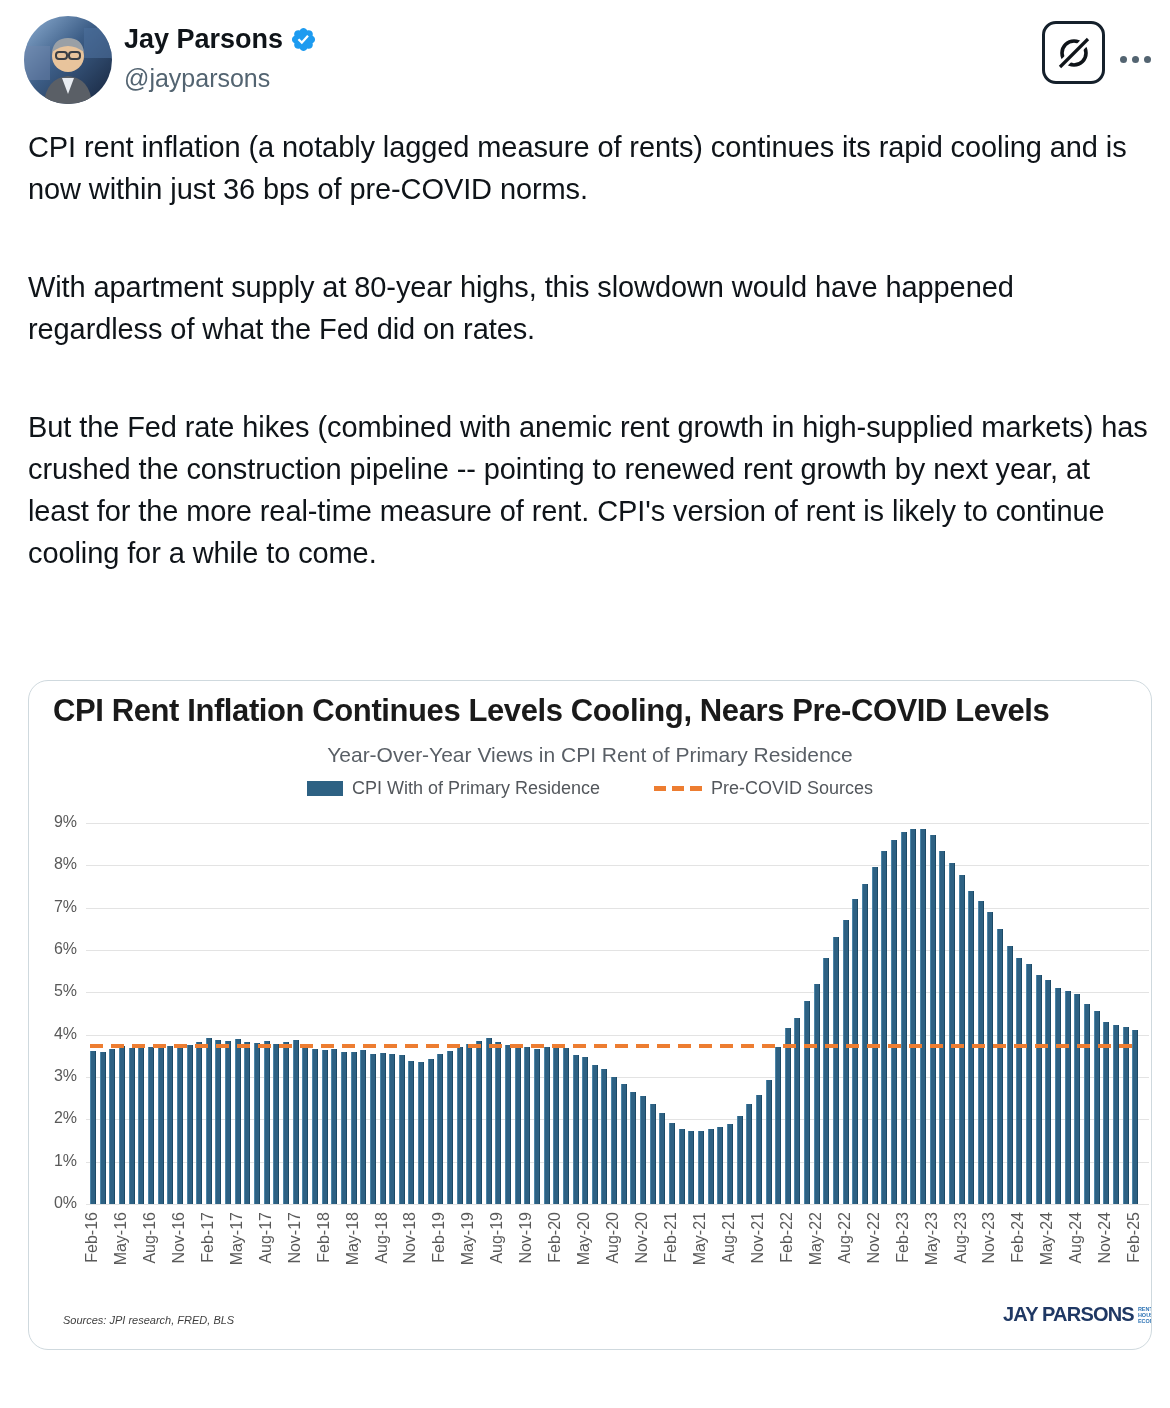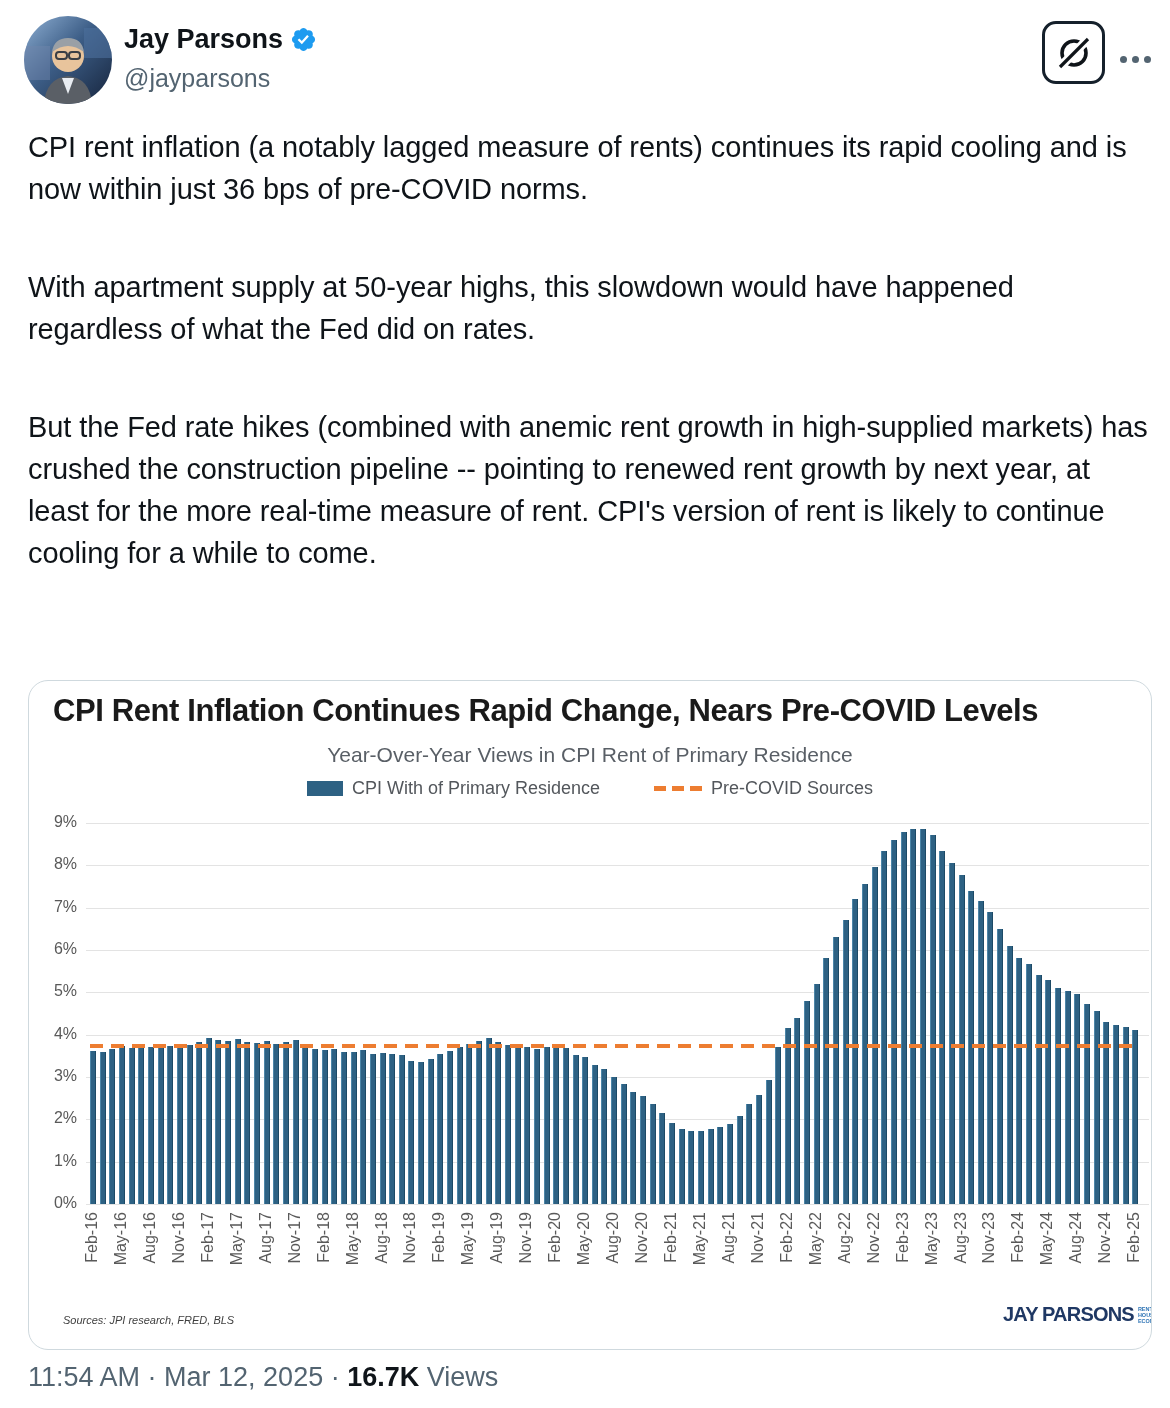--- a/index.html
+++ b/index.html
@@ -92,26 +92,26 @@
     </svg>
   </div>
   <div class="abs more-btn">
     <i></i>
       <i></i>
       <i></i>
   </div>
 
   <div class="abs tweet-text">
     <p>CPI rent inflation (a notably lagged measure of rents) continues its rapid cooling and is now within just 36 bps of pre-COVID norms.</p>
-    <p>With apartment supply at 50-year highs, this slowdown would have happened regardless of what the Fed did on rates.</p>
+    <p>With apartment supply at 80-year highs, this slowdown would have happened regardless of what the Fed did on rates.</p>
     <p>But the Fed rate hikes (combined with anemic rent growth in high-supplied markets) has crushed the construction pipeline -- pointing to renewed rent growth by next year, at least for the more real-time measure of rent. CPI's version of rent is likely to continue cooling for a while to come.</p>
   </div>
 
   <div class="abs card" id="chart-card">
-    <div class="c-title">CPI Rent Inflation Continues Rapid Change, Nears Pre-COVID Levels</div>
+    <div class="c-title">CPI Rent Inflation Continues Levels Cooling, Nears Pre-COVID Levels</div>
     <div class="c-sub">Year-Over-Year Views in CPI Rent of Primary Residence</div>
     <div class="c-legend">
       <div class="leg-item">
         <span class="swatch"></span>
         <span>CPI With of Primary Residence</span>
       </div>
       <div class="leg-item">
         <span class="dashes"></span>
         <span>Pre-COVID Sources</span>
       </div>
@@ -290,17 +290,14 @@
       <div class="xlab" style="left: 893.55px; top: 531px;"><span>May-23</span></div>
       <div class="xlab" style="left: 922.5px; top: 531px;"><span>Aug-23</span></div>
       <div class="xlab" style="left: 951.45px; top: 531px;"><span>Nov-23</span></div>
       <div class="xlab" style="left: 980.4px; top: 531px;"><span>Feb-24</span></div>
       <div class="xlab" style="left: 1009.35px; top: 531px;"><span>May-24</span></div>
       <div class="xlab" style="left: 1038.3px; top: 531px;"><span>Aug-24</span></div>
       <div class="xlab" style="left: 1067.25px; top: 531px;"><span>Nov-24</span></div>
       <div class="xlab" style="left: 1096.2px; top: 531px;"><span>Feb-25</span></div>
     </div>
 
-  <div class="abs meta">
-    <span>11:54 AM · Mar 12, 2025</span><span> · </span><b>16.7K</b><span> Views</span>
-  </div>
 
 </div>
 
 </body></html>

